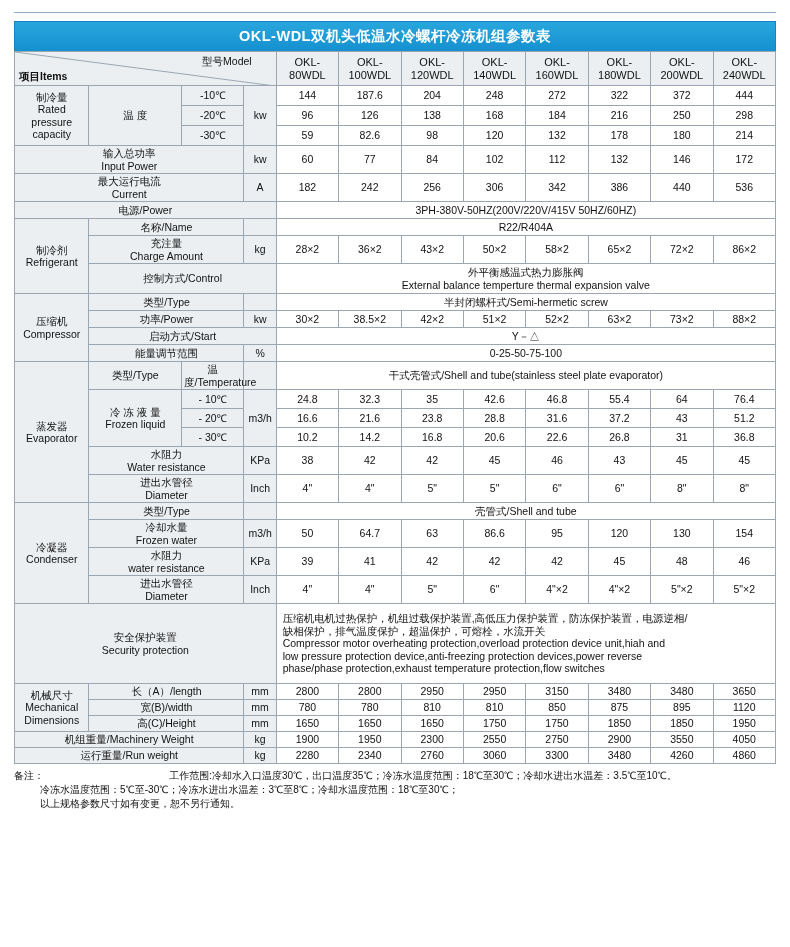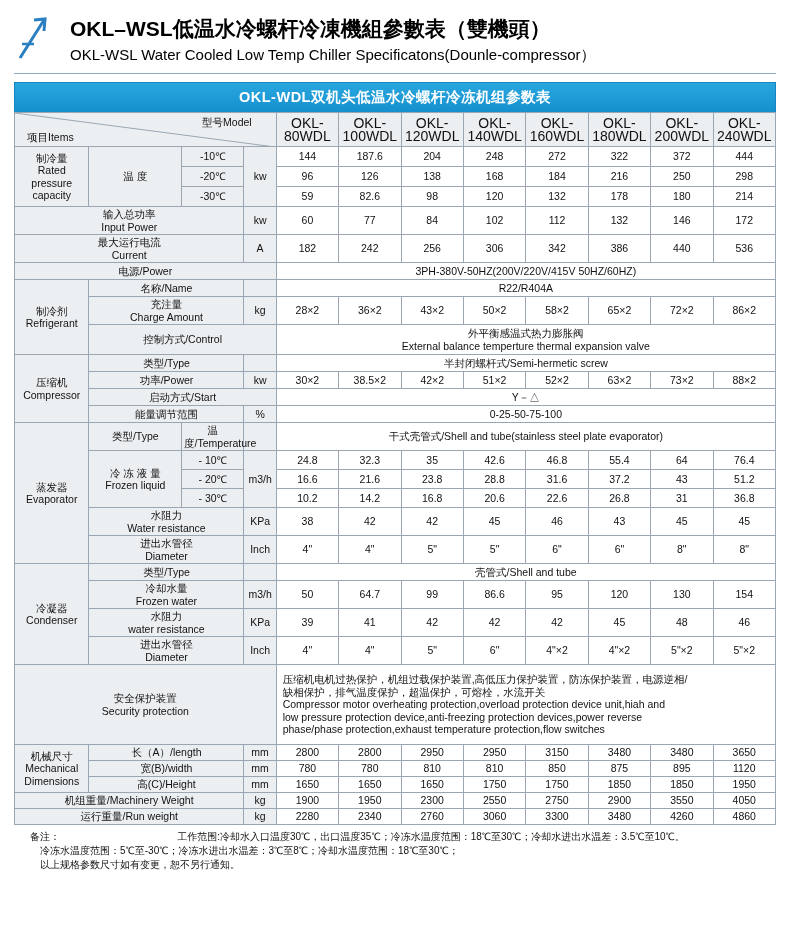--- a/index.html
+++ b/index.html
@@ -95,67 +95,55 @@
   }
   .diag .dline {
     position: absolute;
     left: 0; top: 0;
     width: 100%; height: 100%;
     overflow: hidden;
   }
   .diag .dline svg { display: block; }
   .diag .items {
     position: absolute;
-    left: 12px; bottom: 3px;
+    left: 4px; bottom: 3px;
     font-size: 10.5px;
+    font-weight: bold;
   }
   .diag .model {
     position: absolute;
     right: 24px; top: 3px;
     font-size: 10.5px;
   }
   .modelhead {
     background: #eceff1;
-    font-size: 14px;
+    font-size: 11px;
     line-height: 12px;
     padding: 2px 0;
     font-weight: normal;
   }
 
   
   .notes {
     margin-top: 5px;
     font-size: 10px;
     line-height: 14px;
     color: #111;
     width: 762px;
   }
   .notes .nrow { display: flex; }
-  .notes .nlabel { flex: 0 0 56px; margin-left: 16px; }
+  .notes .nlabel { flex: 0 0 56px; }
   .notes .nbody { flex: 1; text-align: center; }
   .notes .nline { margin-left: 26px; }
 </style>
 </head>
 <body>
 
 <div class="page">
 
-  <div class="header">
-    <div class="logo-mark">
-      <svg width="52" height="48" viewBox="0 0 52 48">
-        <path d="M6 44 L30 6" stroke="#2a7fc1" stroke-width="3" fill="none"></path>
-        <path d="M20 6 L31 5 L30 17" stroke="#2a7fc1" stroke-width="3" fill="none"></path>
-        <path d="M8 30 L20 30" stroke="#2a7fc1" stroke-width="2.5" fill="none"></path>
-      </svg>
-    </div>
-    <div class="header-titles">
-      <div class="title-cn">OKL–WSL低温水冷螺杆冷凍機組參數表（雙機頭）</div>
-      <div class="title-en">OKL-WSL Water Cooled Low Temp Chiller Specificatons(Dounle-compressor）</div>
-    </div>
-  </div>
   <div class="header-rule"></div>
 
   <div class="banner">OKL-WDL双机头低温水冷螺杆冷冻机组参数表</div>
 
   <table class="spec">
     <colgroup>
       <col style="width:74px">
       <col style="width:92px">
       <col style="width:62px">
       <col style="width:32px">
@@ -447,21 +435,21 @@
         <td class="white" colspan="8">壳管式/Shell and tube</td>
       </tr>
       <tr style="height:26px">
         <td class="gray" colspan="2">
           <div>冷却水量</div>
           <div>Frozen water</div>
         </td>
         <td class="gray">m3/h</td>
         <td class="white">50</td>
         <td class="white">64.7</td>
-        <td class="white">99</td>
+        <td class="white">63</td>
         <td class="white">86.6</td>
         <td class="white">95</td>
         <td class="white">120</td>
         <td class="white">130</td>
         <td class="white">154</td>
       </tr>
       <tr style="height:26px">
         <td class="gray" colspan="2">
           <div>水阻力</div>
           <div>water resistance</div>

